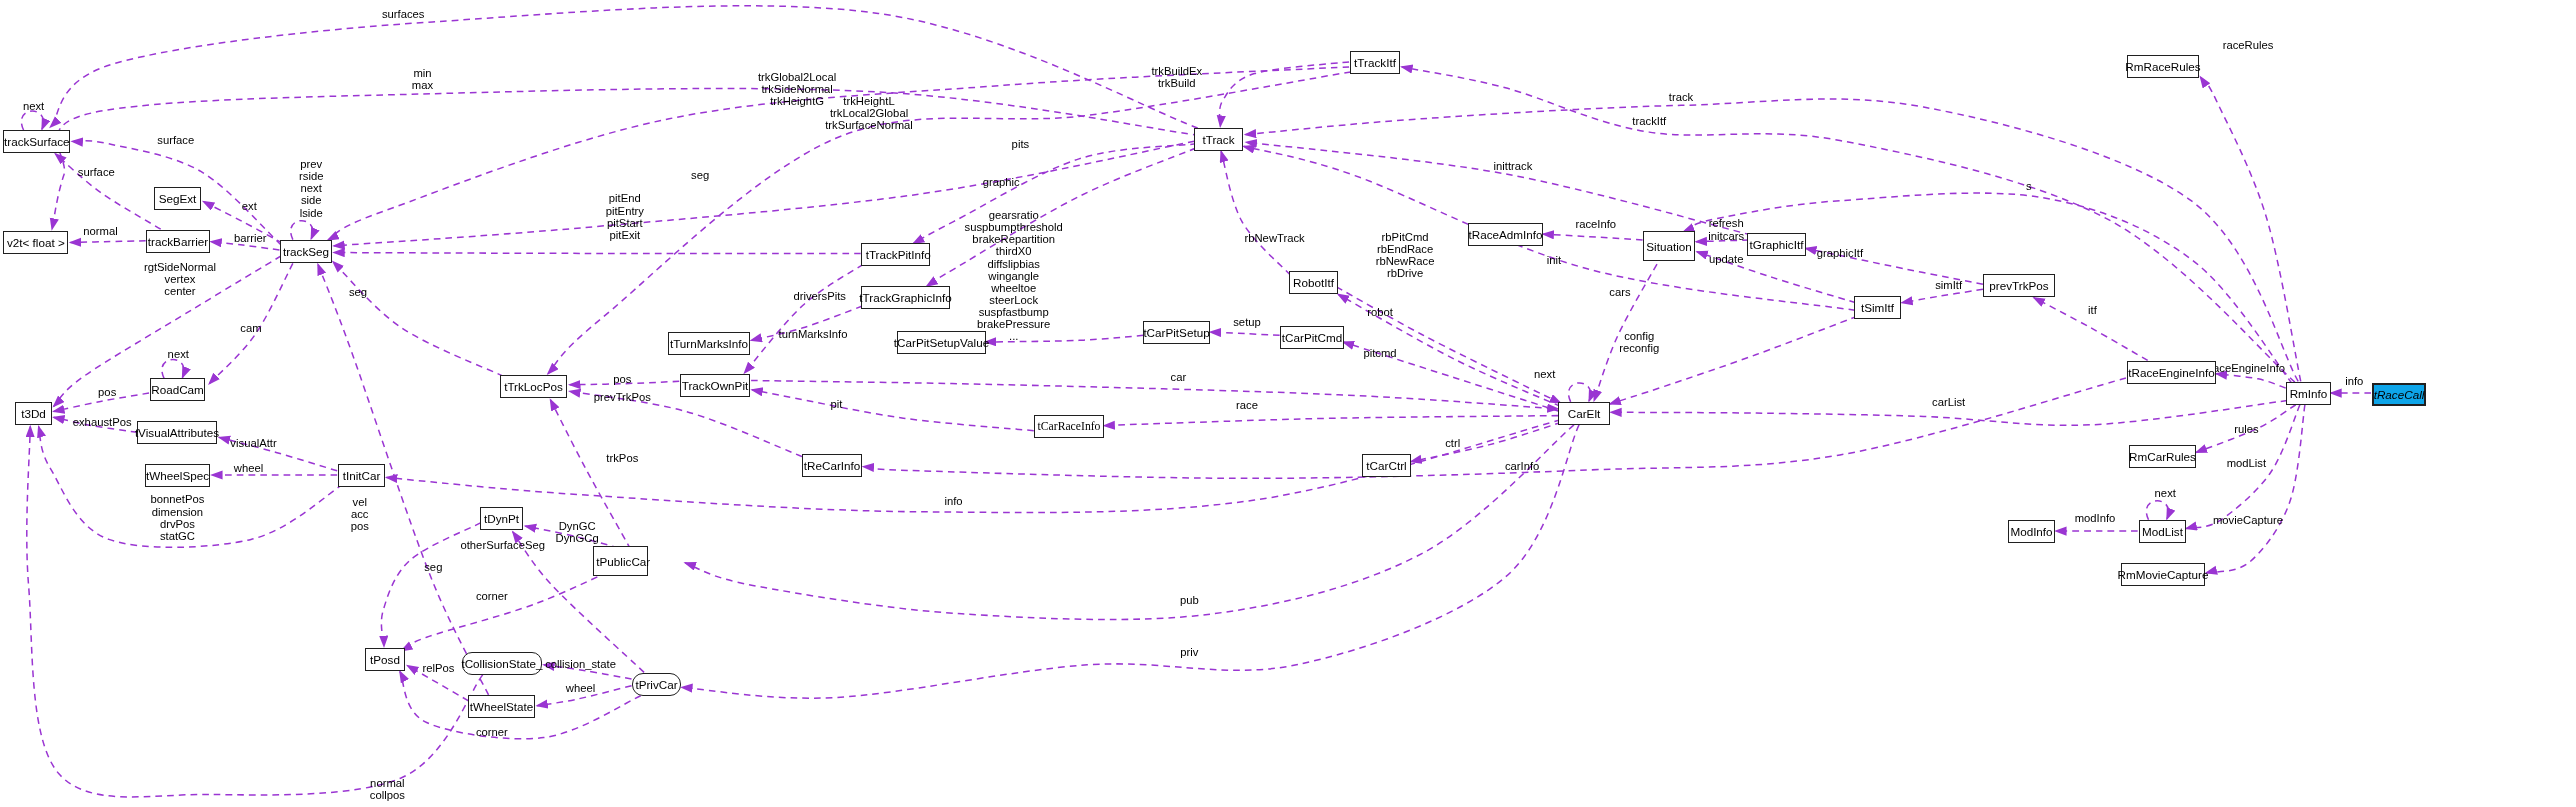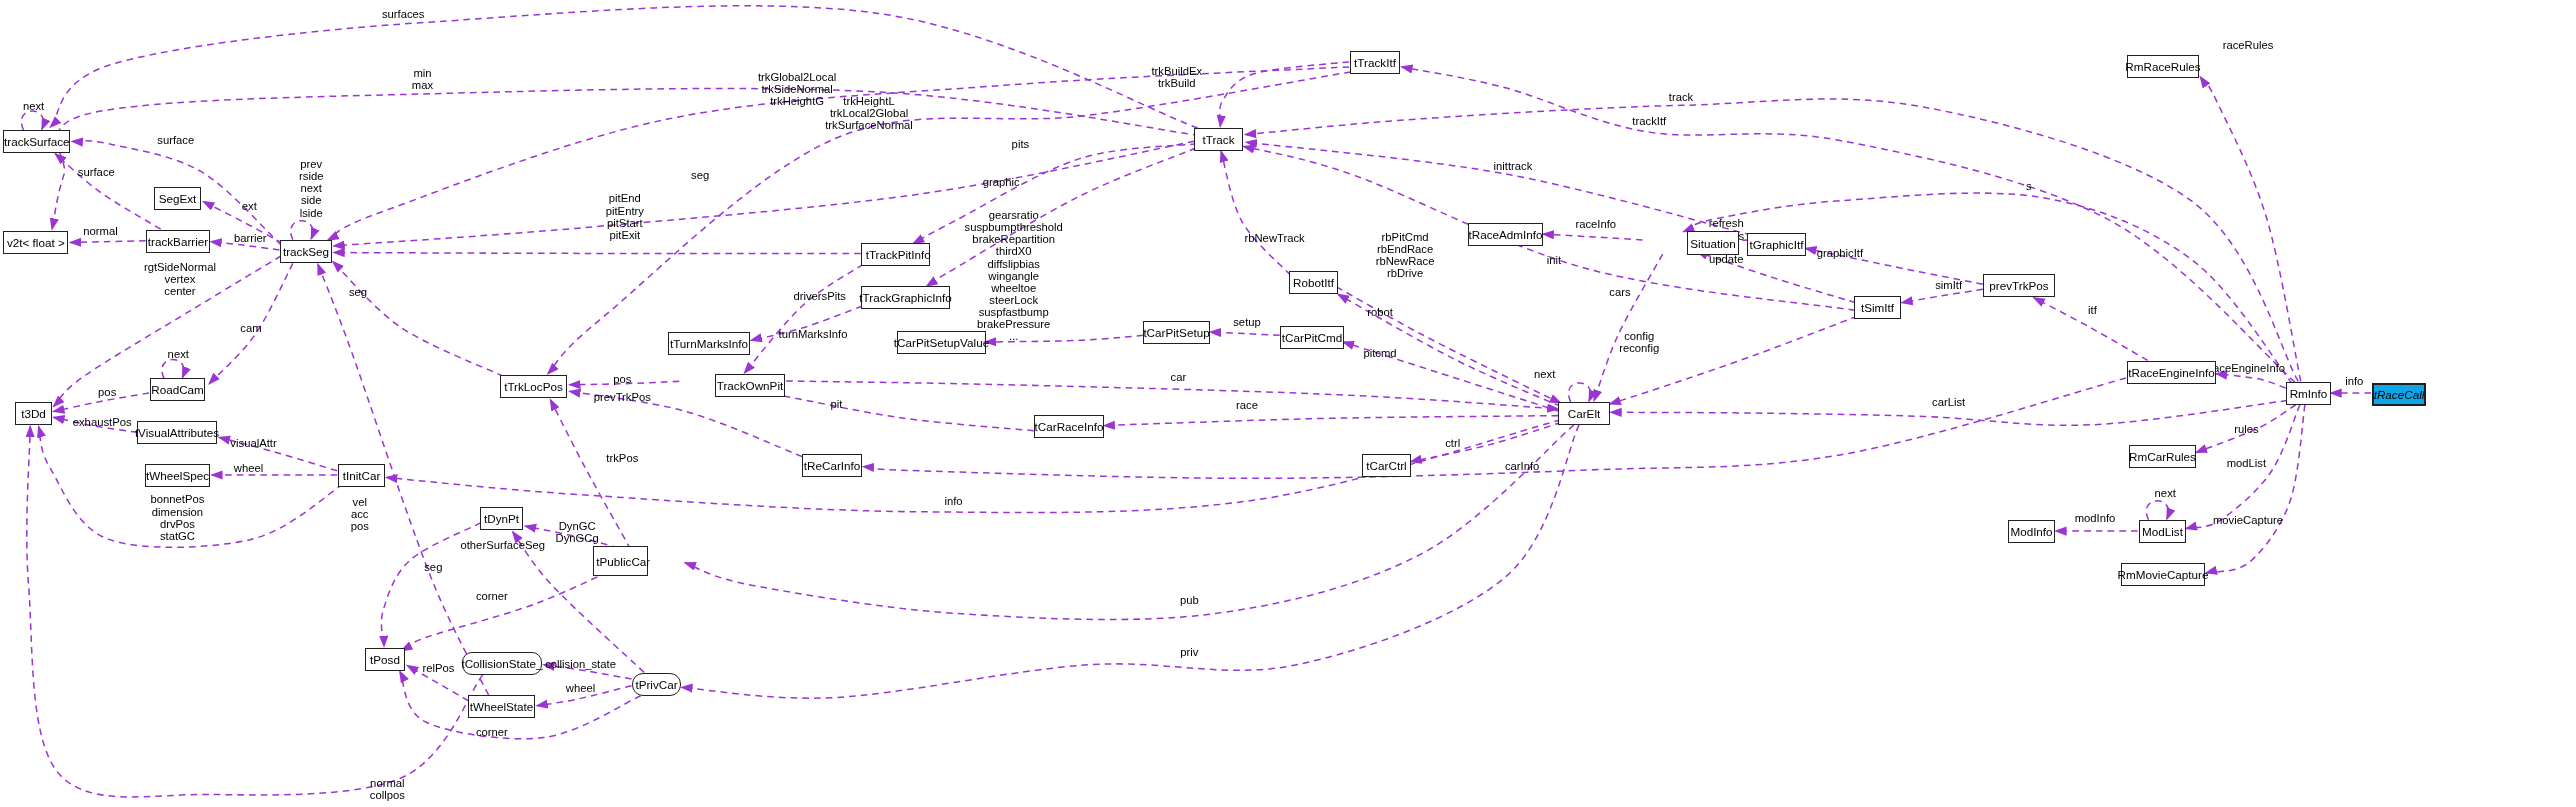--- a/index.html
+++ b/index.html
@@ -194,35 +194,35 @@
       <div class="node" style="left: 145px; top: 464px; width: 65px; height: 22.6px;">tWheelSpec</div>
       <div class="node" style="left: 338px; top: 464px; width: 47px; height: 22.6px;">tInitCar</div>
       <div class="node" style="left: 480px; top: 507px; width: 43px; height: 22.6px;">tDynPt</div>
       <div class="node" style="left: 593px; top: 546px; width: 55px; height: 30px; padding-left: 8px;">tPublicCar</div>
       <div class="node" style="left: 365px; top: 648px; width: 40px; height: 22.6px;">tPosd</div>
       <div class="node" style="left: 462px; top: 652px; width: 80px; height: 22.6px; border-radius: 10px;">tCollisionState_</div>
       <div class="node" style="left: 468px; top: 695px; width: 67px; height: 22.6px;">tWheelState</div>
       <div class="node" style="left: 632px; top: 673px; width: 49px; height: 22.6px; border-radius: 11px;">tPrivCar</div>
       <div class="node" style="left: 500px; top: 375px; width: 67px; height: 22.6px;">tTrkLocPos</div>
       <div class="node" style="left: 668px; top: 332px; width: 82px; height: 22.6px;">tTurnMarksInfo</div>
-      <div class="node" style="left: 715px; top: 374px; width: 70px; height: 22.6px;">TrackOwnPit</div>
+      <div class="node" style="left: 680px; top: 374px; width: 70px; height: 22.6px;">TrackOwnPit</div>
       <div class="node" style="left: 861px; top: 243px; width: 69px; height: 22.6px; padding-left: 8px;">tTrackPitInfo</div>
       <div class="node" style="left: 861px; top: 286px; width: 89px; height: 22.6px;">tTrackGraphicInfo</div>
       <div class="node" style="left: 897px; top: 331px; width: 89px; height: 22.6px;">tCarPitSetupValue</div>
       <div class="node" style="left: 802px; top: 454px; width: 60px; height: 22.6px;">tReCarInfo</div>
-      <div class="node" style="left: 1034px; top: 415px; width: 70px; height: 22.6px;">tCarRaceInfo</div>
+      <div class="node" style="left: 1034px; top: 415px; width: 70px; height: 22.6px; font-family: Liberation Serif, serif;">tCarRaceInfo</div>
       <div class="node" style="left: 1194px; top: 128px; width: 49px; height: 22.6px;">tTrack</div>
       <div class="node" style="left: 1350px; top: 51px; width: 50px; height: 22.6px;">tTrackItf</div>
       <div class="node" style="left: 1143px; top: 321px; width: 67px; height: 22.6px;">tCarPitSetup</div>
       <div class="node" style="left: 1280px; top: 326px; width: 64px; height: 22.6px;">tCarPitCmd</div>
       <div class="node" style="left: 1289px; top: 271px; width: 49px; height: 22.6px;">RobotItf</div>
       <div class="node" style="left: 1362px; top: 454px; width: 49px; height: 22.6px;">tCarCtrl</div>
       <div class="node" style="left: 1558px; top: 402px; width: 52px; height: 22.6px;">CarElt</div>
       <div class="node" style="left: 1468px; top: 223px; width: 75px; height: 22.6px;">tRaceAdmInfo</div>
-      <div class="node" style="left: 1643px; top: 231px; width: 52px; height: 24px; margin-left: 44px;">Situation</div>
+      <div class="node" style="left: 1643px; top: 231px; width: 52px; height: 30px;">Situation</div>
       <div class="node" style="left: 1747px; top: 233px; width: 59px; height: 22.6px;">tGraphicItf</div>
       <div class="node" style="left: 1854px; top: 296px; width: 47px; height: 22.6px;">tSimItf</div>
       <div class="node" style="left: 1983px; top: 274px; width: 72px; height: 22.6px;">prevTrkPos</div>
       <div class="node" style="left: 2127px; top: 361px; width: 89px; height: 22.6px;">tRaceEngineInfo</div>
       <div class="node" style="left: 2286px; top: 382px; width: 45px; height: 22.6px;">RmInfo</div>
       <div class="node main" style="left: 2372px; top: 383px; width: 54px; height: 22.6px;">tRaceCall</div>
       <div class="node" style="left: 2127px; top: 55px; width: 72px; height: 22.6px;">RmRaceRules</div>
       <div class="node" style="left: 2129px; top: 445px; width: 67px; height: 22.6px;">RmCarRules</div>
       <div class="node" style="left: 2139px; top: 520px; width: 47px; height: 22.6px;">ModList</div>
       <div class="node" style="left: 2008px; top: 520px; width: 47px; height: 22.6px;">ModInfo</div>

